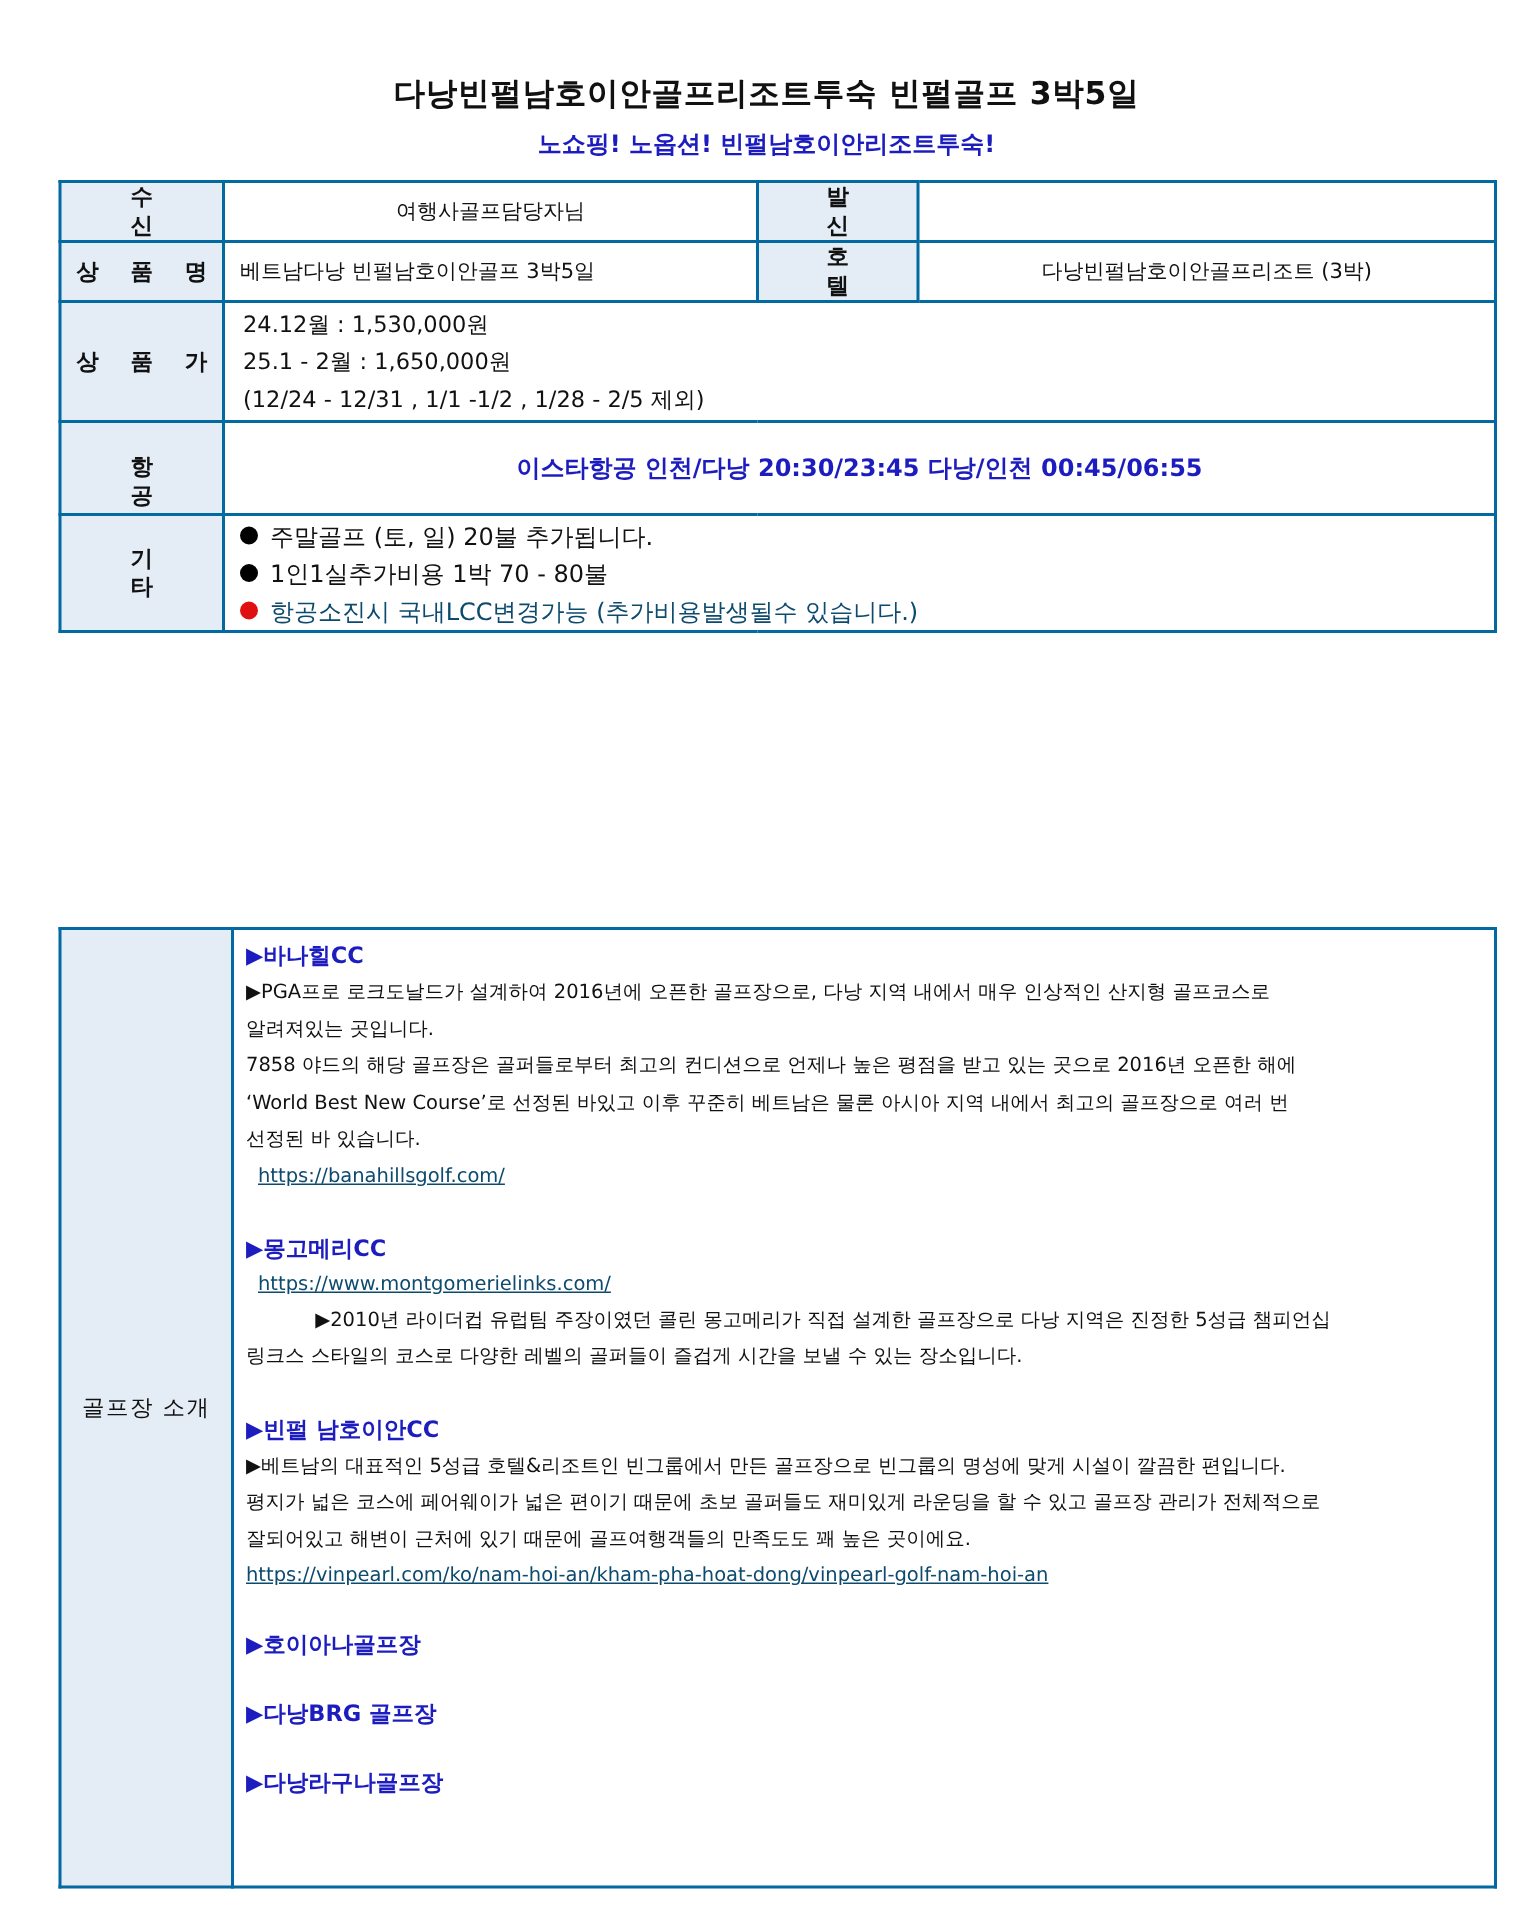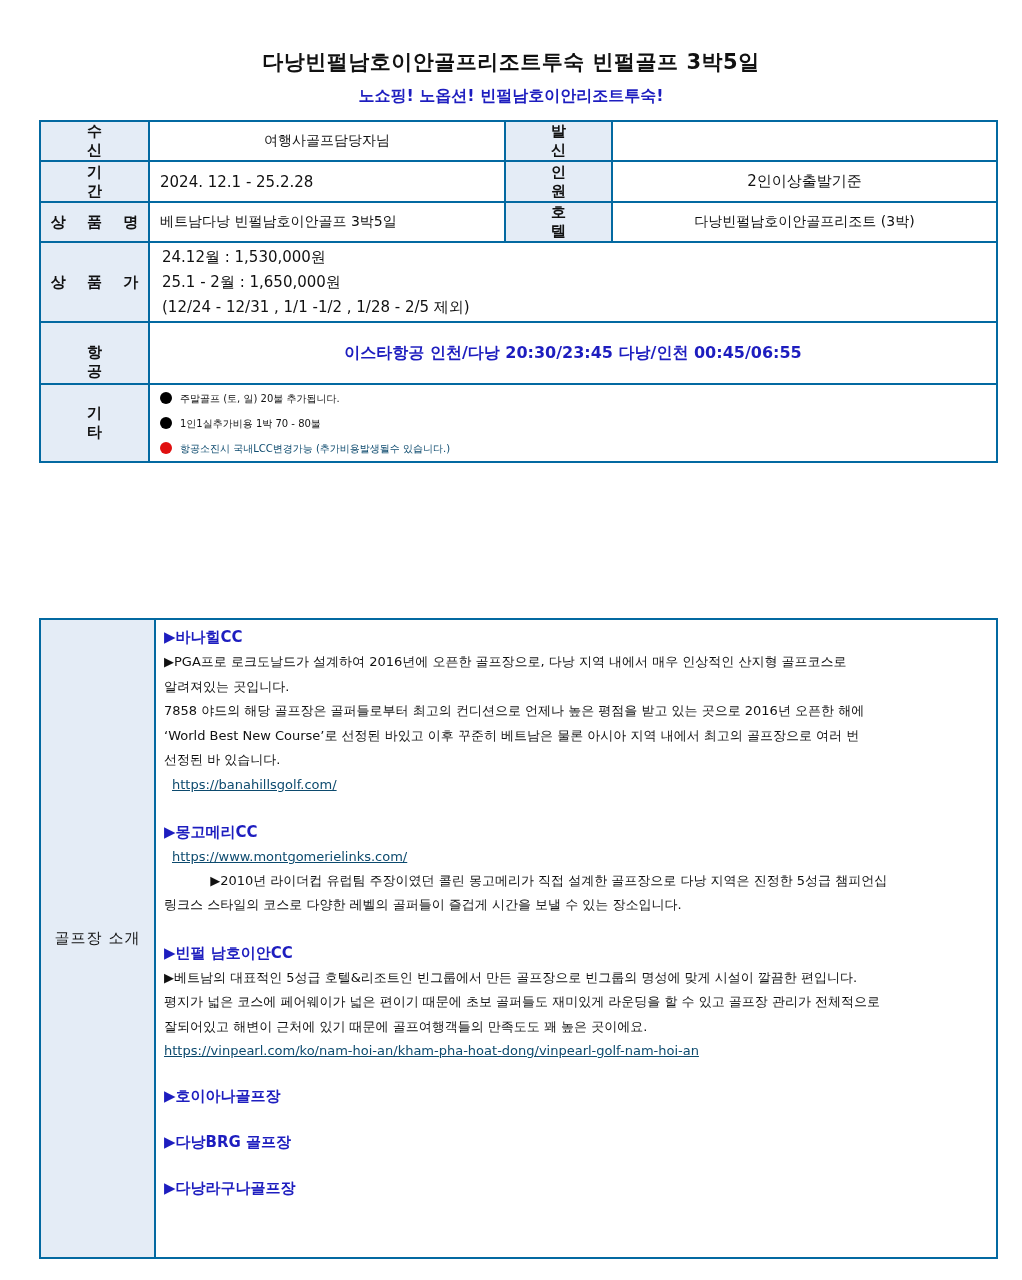--- a/index.html
+++ b/index.html
@@ -43,47 +43,41 @@
       <col style="width:107px">
       <col style="width:385px">
   </colgroup>
   <tbody>
       <tr style="height:40px">
     <td class="lbl" style="letter-spacing:26px;padding-left:26px;">수 신</td>
     <td class="val center">여행사골프담당자님</td>
     <td class="lbl" style="letter-spacing:26px;padding-left:26px;">발 신</td>
     <td class="val center"></td>
   </tr>
-  <tr style="height:41px">
-    <td class="lbl" style="letter-spacing:26px;padding-left:26px;">기 간</td>
-    <td class="val" style="font-size:15px;">2024. 12.1 - 25.2.28</td>
-    <td class="lbl" style="letter-spacing:26px;padding-left:26px;">인 원</td>
-    <td class="val center" style="font-size:15px;">2인이상출발기준</td>
-  </tr>
   <tr style="height:40px">
     <td class="lbl" style="letter-spacing:8px;padding-left:8px;">상 품 명</td>
     <td class="val">베트남다낭 빈펄남호이안골프 3박5일</td>
     <td class="lbl" style="letter-spacing:26px;padding-left:26px;">호 텔</td>
     <td class="val center">다낭빈펄남호이안골프리조트 (3박)</td>
   </tr>
   <tr style="height:80px">
     <td class="lbl" style="letter-spacing:8px;padding-left:8px;">상 품 가</td>
     <td class="val" colspan="3" style="font-size:15px;padding-left:12px;">
       <div class="line">24.12월 : 1,530,000원</div>
       <div class="line">25.1 - 2월 : 1,650,000원</div>
       <div class="line">(12/24 - 12/31 , 1/1 -1/2 , 1/28 - 2/5 제외)</div>
     </td>
   </tr>
   <tr style="height:62px">
     <td class="lbl" style="letter-spacing:26px;padding-left:26px;vertical-align:top;padding-top:20px;">항 공</td>
     <td class="val air blue" colspan="3" style="padding-left:0;margin-left:34px;">이스타항공  인천/다낭 20:30/23:45   다낭/인천 00:45/06:55</td>
   </tr>
   <tr style="height:78px">
     <td class="lbl" style="letter-spacing:26px;padding-left:26px;">기 타</td>
-    <td class="val" colspan="3" style="font-size:10px;padding-left:10px;">
+    <td class="val" colspan="3" style="font-size:16px;padding-left:10px;">
       <div class="line"><span class="bullet"></span><span>주말골프 (토, 일) 20불 추가됩니다.</span></div>
       <div class="line"><span class="bullet"></span><span>1인1실추가비용 1박 70 - 80불</span></div>
       <div class="line red"><span class="bullet red-dot"></span><span>항공소진시 국내LCC변경가능 (추가비용발생될수 있습니다.)</span></div>
     </td>
   </tr>
 </tbody>
   </table>
 
 <table id="t2">
   <colgroup>

